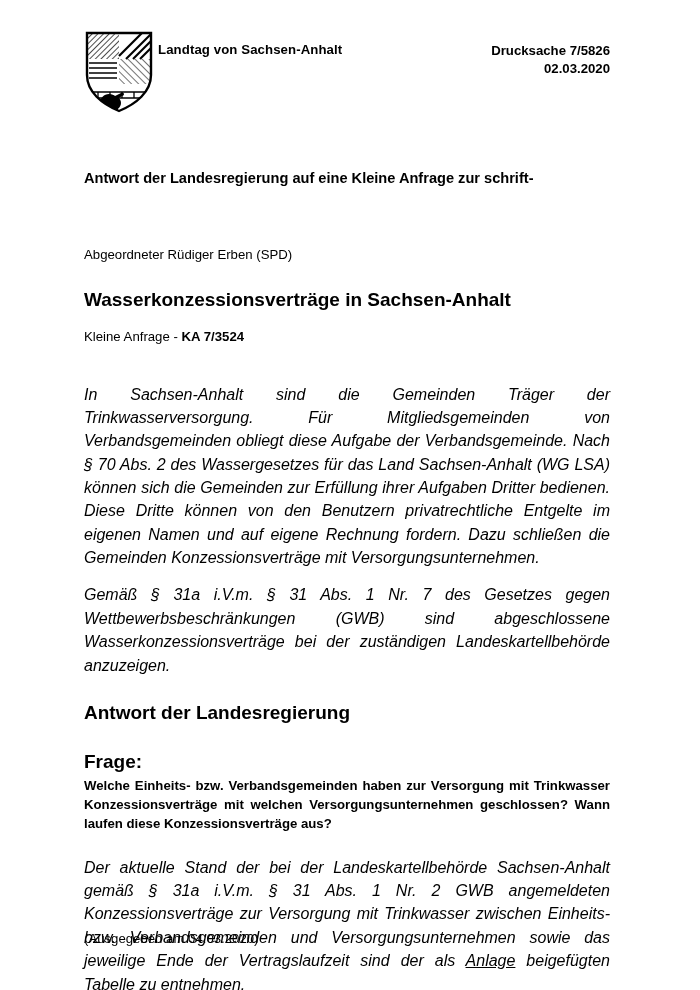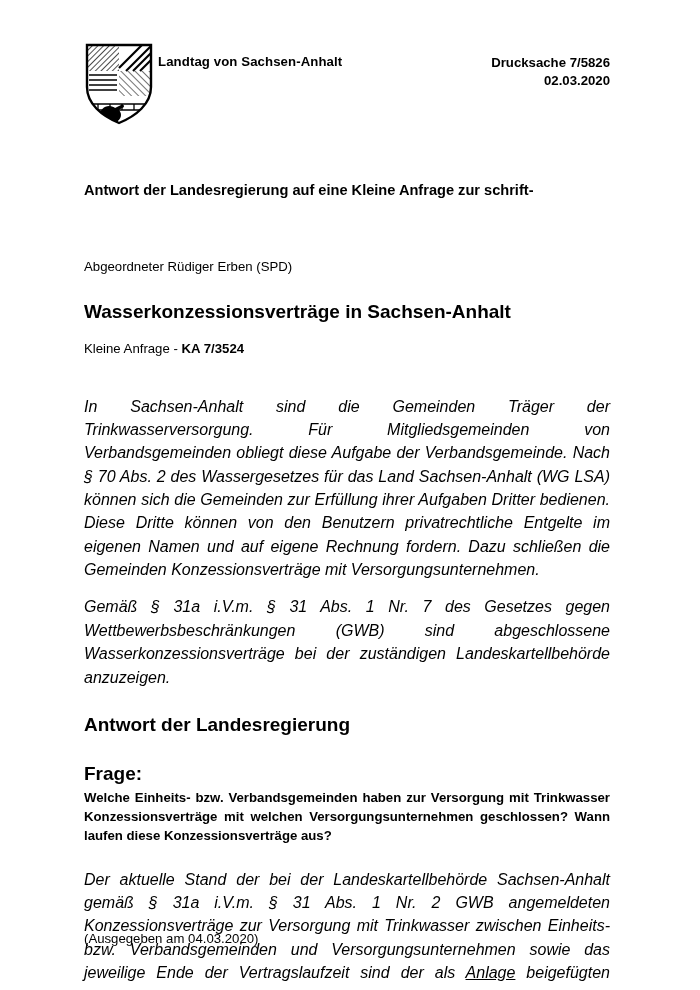--- a/index.html
+++ b/index.html
@@ -13,21 +13,21 @@
     font-family: "Liberation Sans", sans-serif;
     color: #000000;
     position: relative;
     overflow: hidden;
   }
   .page {
     position: relative;
     width: 694px;
     height: 990px;
     box-sizing: border-box;
-    padding: 16px 84px;
+    padding: 4px 84px;
   }
 
   
   .header {
     position: relative;
     height: 120px;
     padding-top: 26px;
     box-sizing: border-box;
   }
   .coat {

